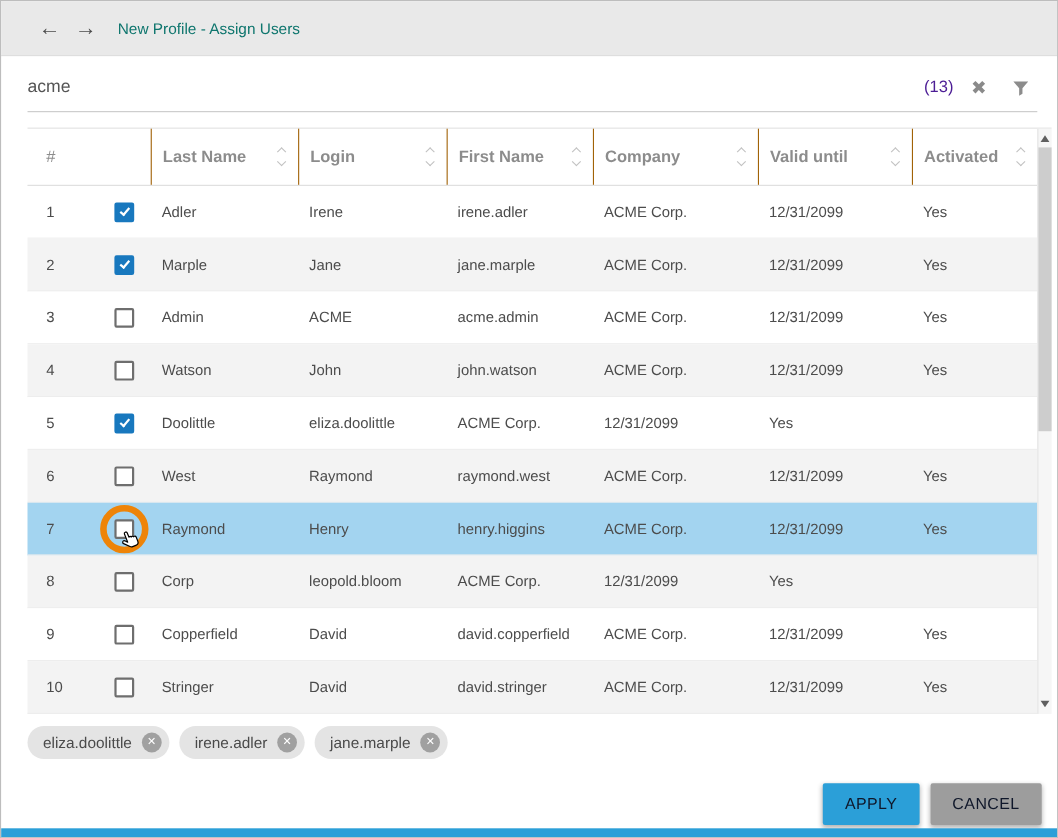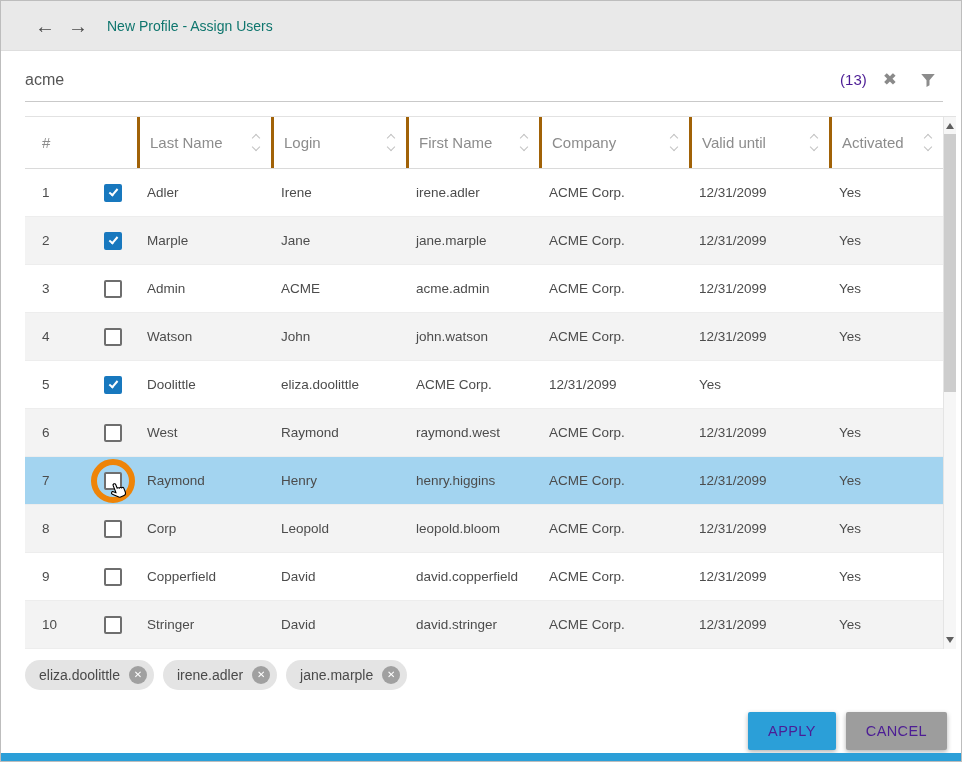--- a/index.html
+++ b/index.html
@@ -52,21 +52,21 @@
   .grid {
     display:grid;
     grid-template-columns:112px 134px 135px 133px 150px 140px 114px;
   }
   .thead { height:52px; border-bottom:1px solid #dadada; }
   .th {
     display:flex; align-items:center;
     padding-left:10px;
     font-size:15px; color:#8c8c8c;
   }
-  .th + .th { border-left:3px solid #a16207; }
+  .th + .th { border-left:1px solid #a16207;font-weight:bold; }
   .th.c0 { padding-left:17px; }
   .sort { display:flex; flex-direction:column; align-items:center; margin-left:auto; margin-right:12px; }
   .chev { display:block; width:6px; height:6px; border-right:1.6px solid #c2c2c2; border-bottom:1.6px solid #c2c2c2; }
   .chev.up { transform:rotate(-135deg); margin-bottom:3px; }
   .chev.down { transform:rotate(45deg); }
 
   .tr { height:48px; background:#fff; border-bottom:1px solid #ededed; }
   .tr.alt { background:#f3f3f3; }
   .tr.selected { background:#a3d4f0; }
   .td { display:flex; align-items:center; padding-left:10px; font-size:13.5px; color:#4c4c4c; }
@@ -118,21 +118,21 @@
     background:#a0a0a0; border-radius:50%;
     color:#fff; font-size:10px; line-height:18px; text-align:center;
     cursor:pointer;
   }
 
   
   .actions { margin-top:22px; display:flex; justify-content:flex-end; gap:10px; padding-right:14px; }
   .btn {
     height:38px; padding:0 20px;
     border:none; border-radius:2px;
-    color:#4c1d95; font-family:inherit; font-size:14.5px; letter-spacing:.4px;
+    color:#0f172a; font-family:inherit; font-size:14.5px; letter-spacing:.4px;
     box-shadow:0 2px 5px rgba(0,0,0,.3);
     cursor:pointer;
   }
   .btn.apply { background:#2b9fd8; }
   .btn.cancel { background:#9d9d9d; }
 
   .bottom-strip { position:absolute; left:0; right:0; bottom:0; height:8px; background:#2b9fd8; }
 </style>
 </head>
 <body>
@@ -290,21 +290,20 @@
             <div class="td c4">ACME Corp.</div>
             <div class="td c5">12/31/2099</div>
             <div class="td c6">Yes</div>
           </div>
           <div class="tr grid alt">
             <div class="td c0">
               <span class="rownum">8</span>
               <span class="cbwrap"><span class="checkbox"></span></span>
             </div>
             <div class="td c1">Corp</div>
-            <div class="td c2">Leopold</div>
             <div class="td c3">leopold.bloom</div>
             <div class="td c4">ACME Corp.</div>
             <div class="td c5">12/31/2099</div>
             <div class="td c6">Yes</div>
           </div>
           <div class="tr grid">
             <div class="td c0">
               <span class="rownum">9</span>
               <span class="cbwrap"><span class="checkbox"></span></span>
             </div>

